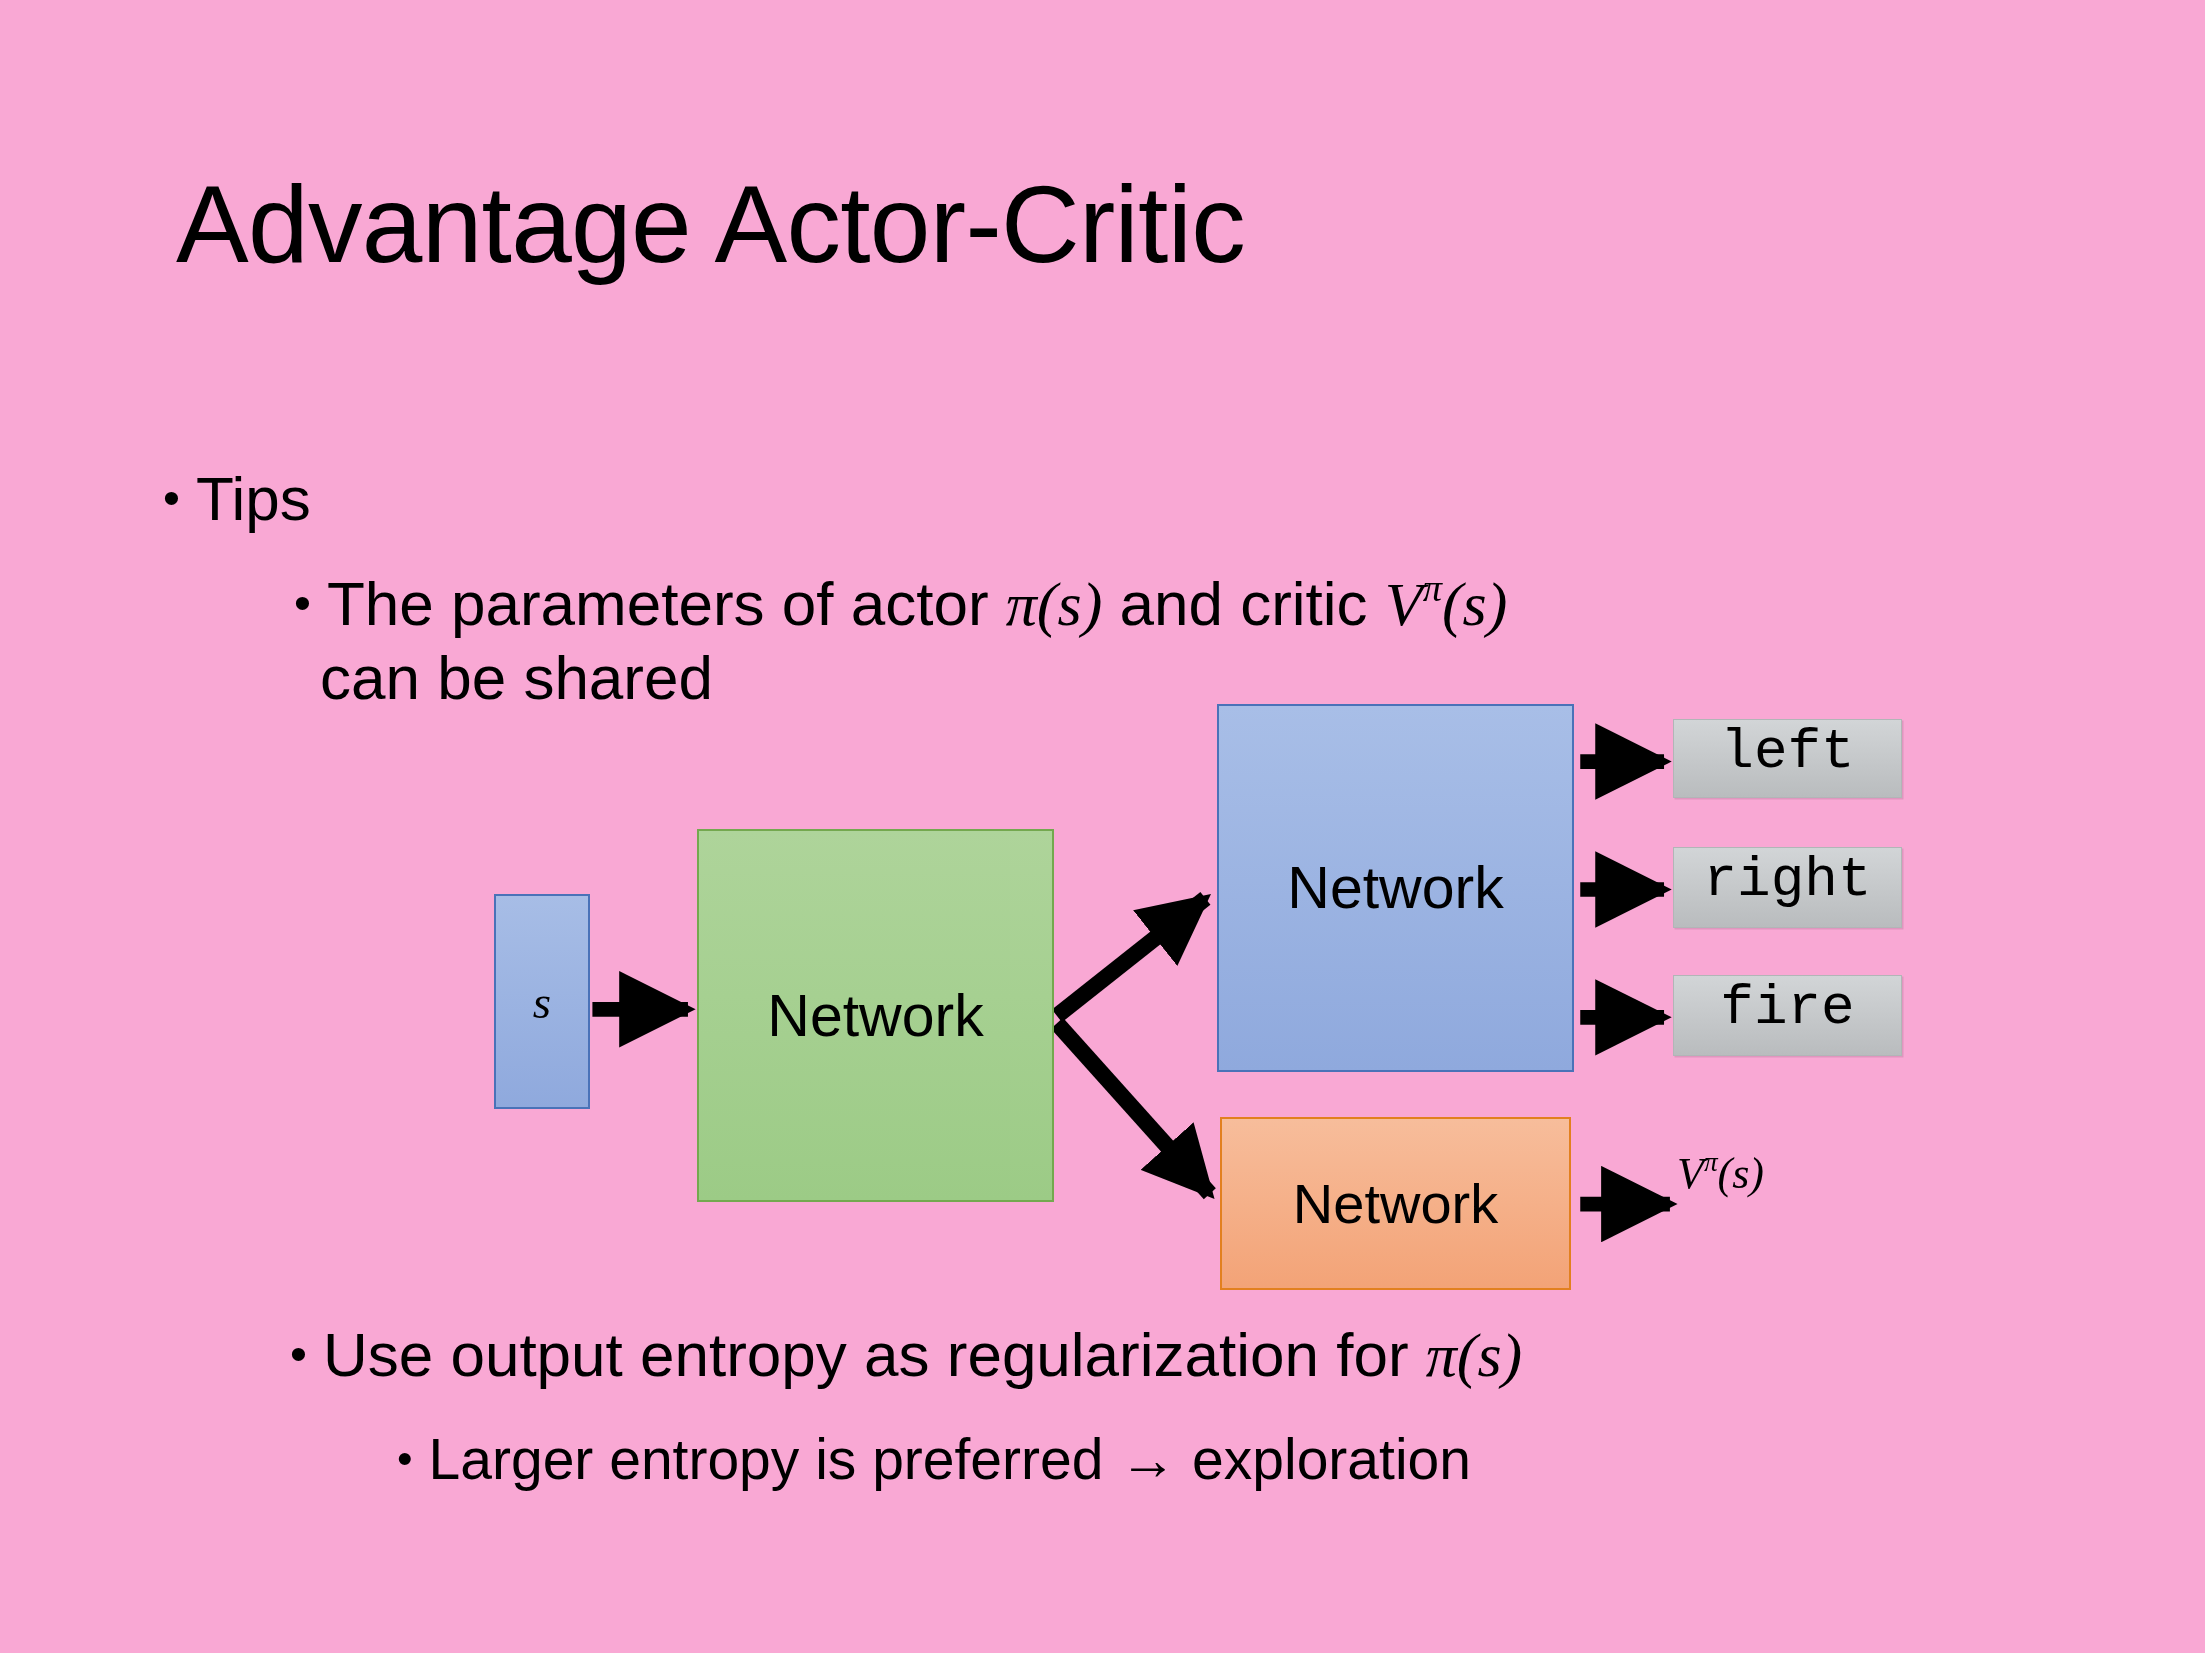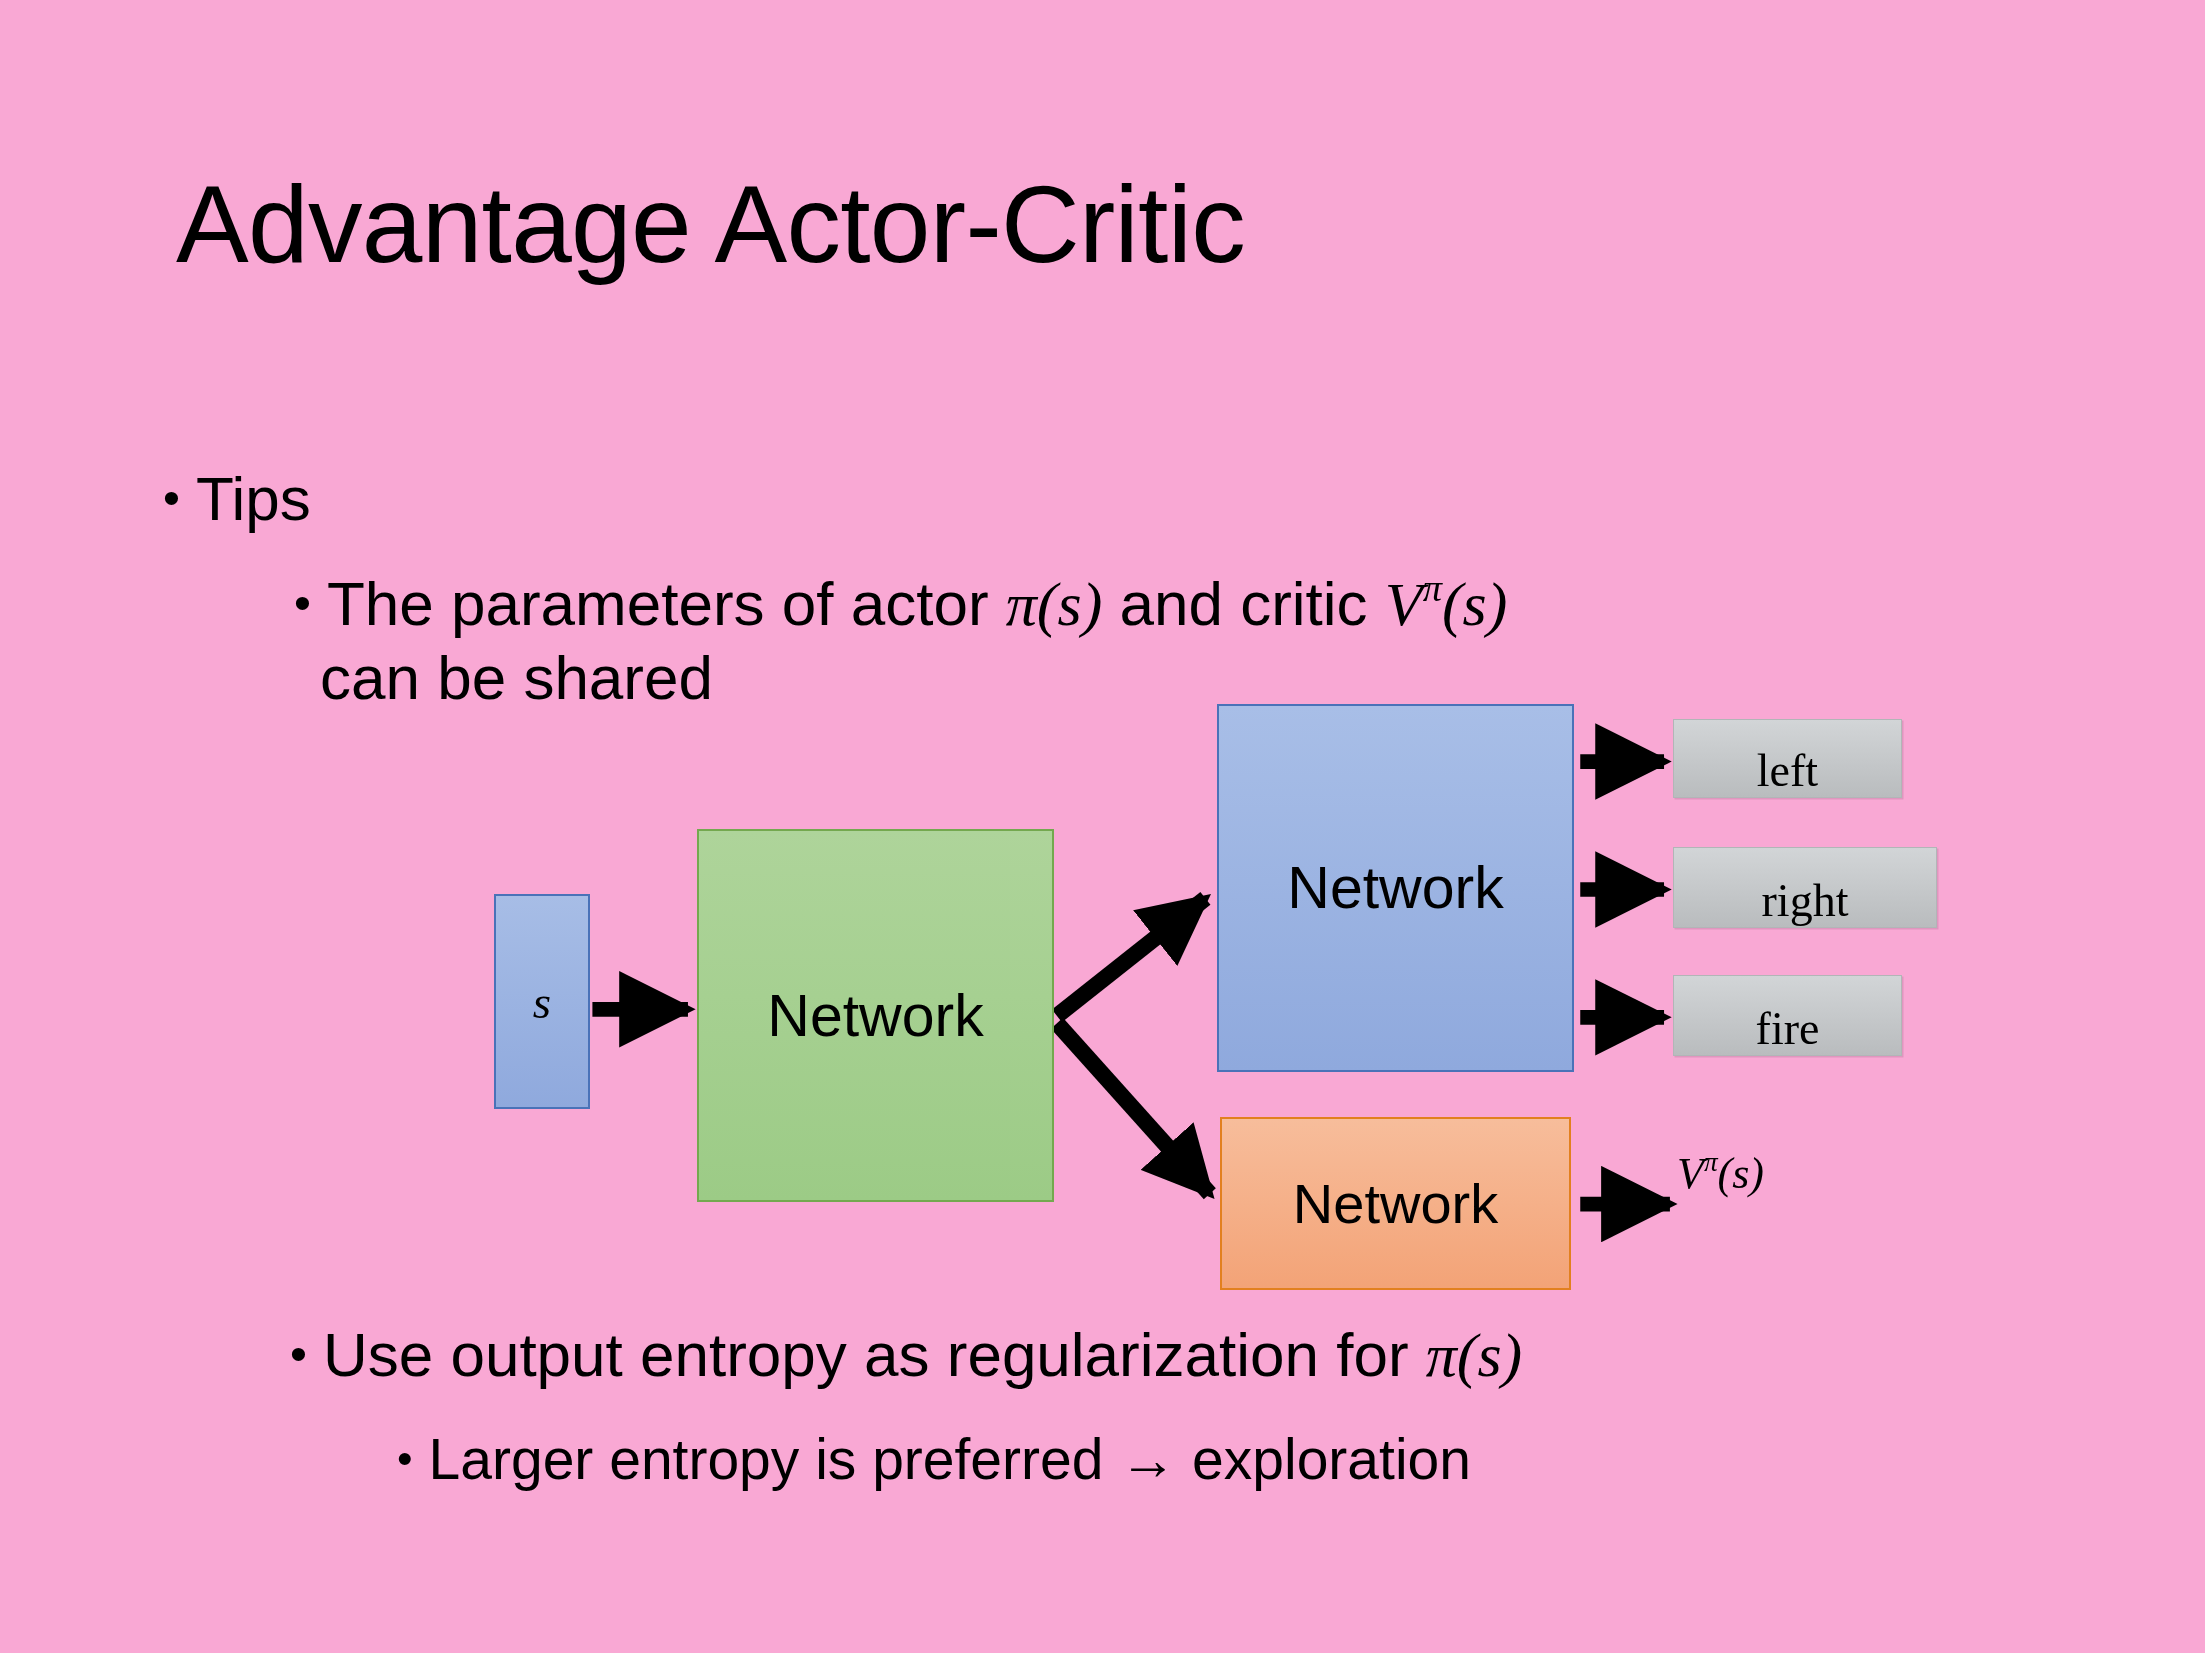--- a/index.html
+++ b/index.html
@@ -111,31 +111,31 @@
     left: 1220px; top: 1117px; width: 351px;  height: 173px;
     background: linear-gradient(180deg, #f7bd9b 0%, #f3a377 100%);
     border: 2.2px solid #e2801f;
     font-size: 56px;
   }
 
   .act {
     position: absolute;
     box-sizing: border-box;
     display: flex;
-    align-items: flex-end;
+    align-items: flex-start;
     justify-content: center;
     background: linear-gradient(180deg, #d2d5d7 0%, #b9bcbe 100%);
     border: 1.5px solid #b2b5b7;
-    font-family: Liberation Serif, serif;
-    font-size: 46px;
+    font-family: Liberation Mono, monospace;
+    font-size: 56px;
     color: #000000;
     box-shadow: 1.5px 1.5px 0 rgba(0,0,0,0.10);
   }
   #act-left  { left: 1673px; top: 719px;  width: 229px; height: 79px; }
-  #act-right { left: 1673px; top: 847px; width: 264px; height: 81px; }
+  #act-right { left: 1673px; top: 847px; width: 229px; height: 81px; }
   #act-fire  { left: 1673px; top: 975px; width: 229px; height: 81px; }
 
   #vpi-out {
     position: absolute;
     left: 1677px; top: 1147px;
     font-size: 44px;
     color: #000000;
     white-space: nowrap;
   }
 

